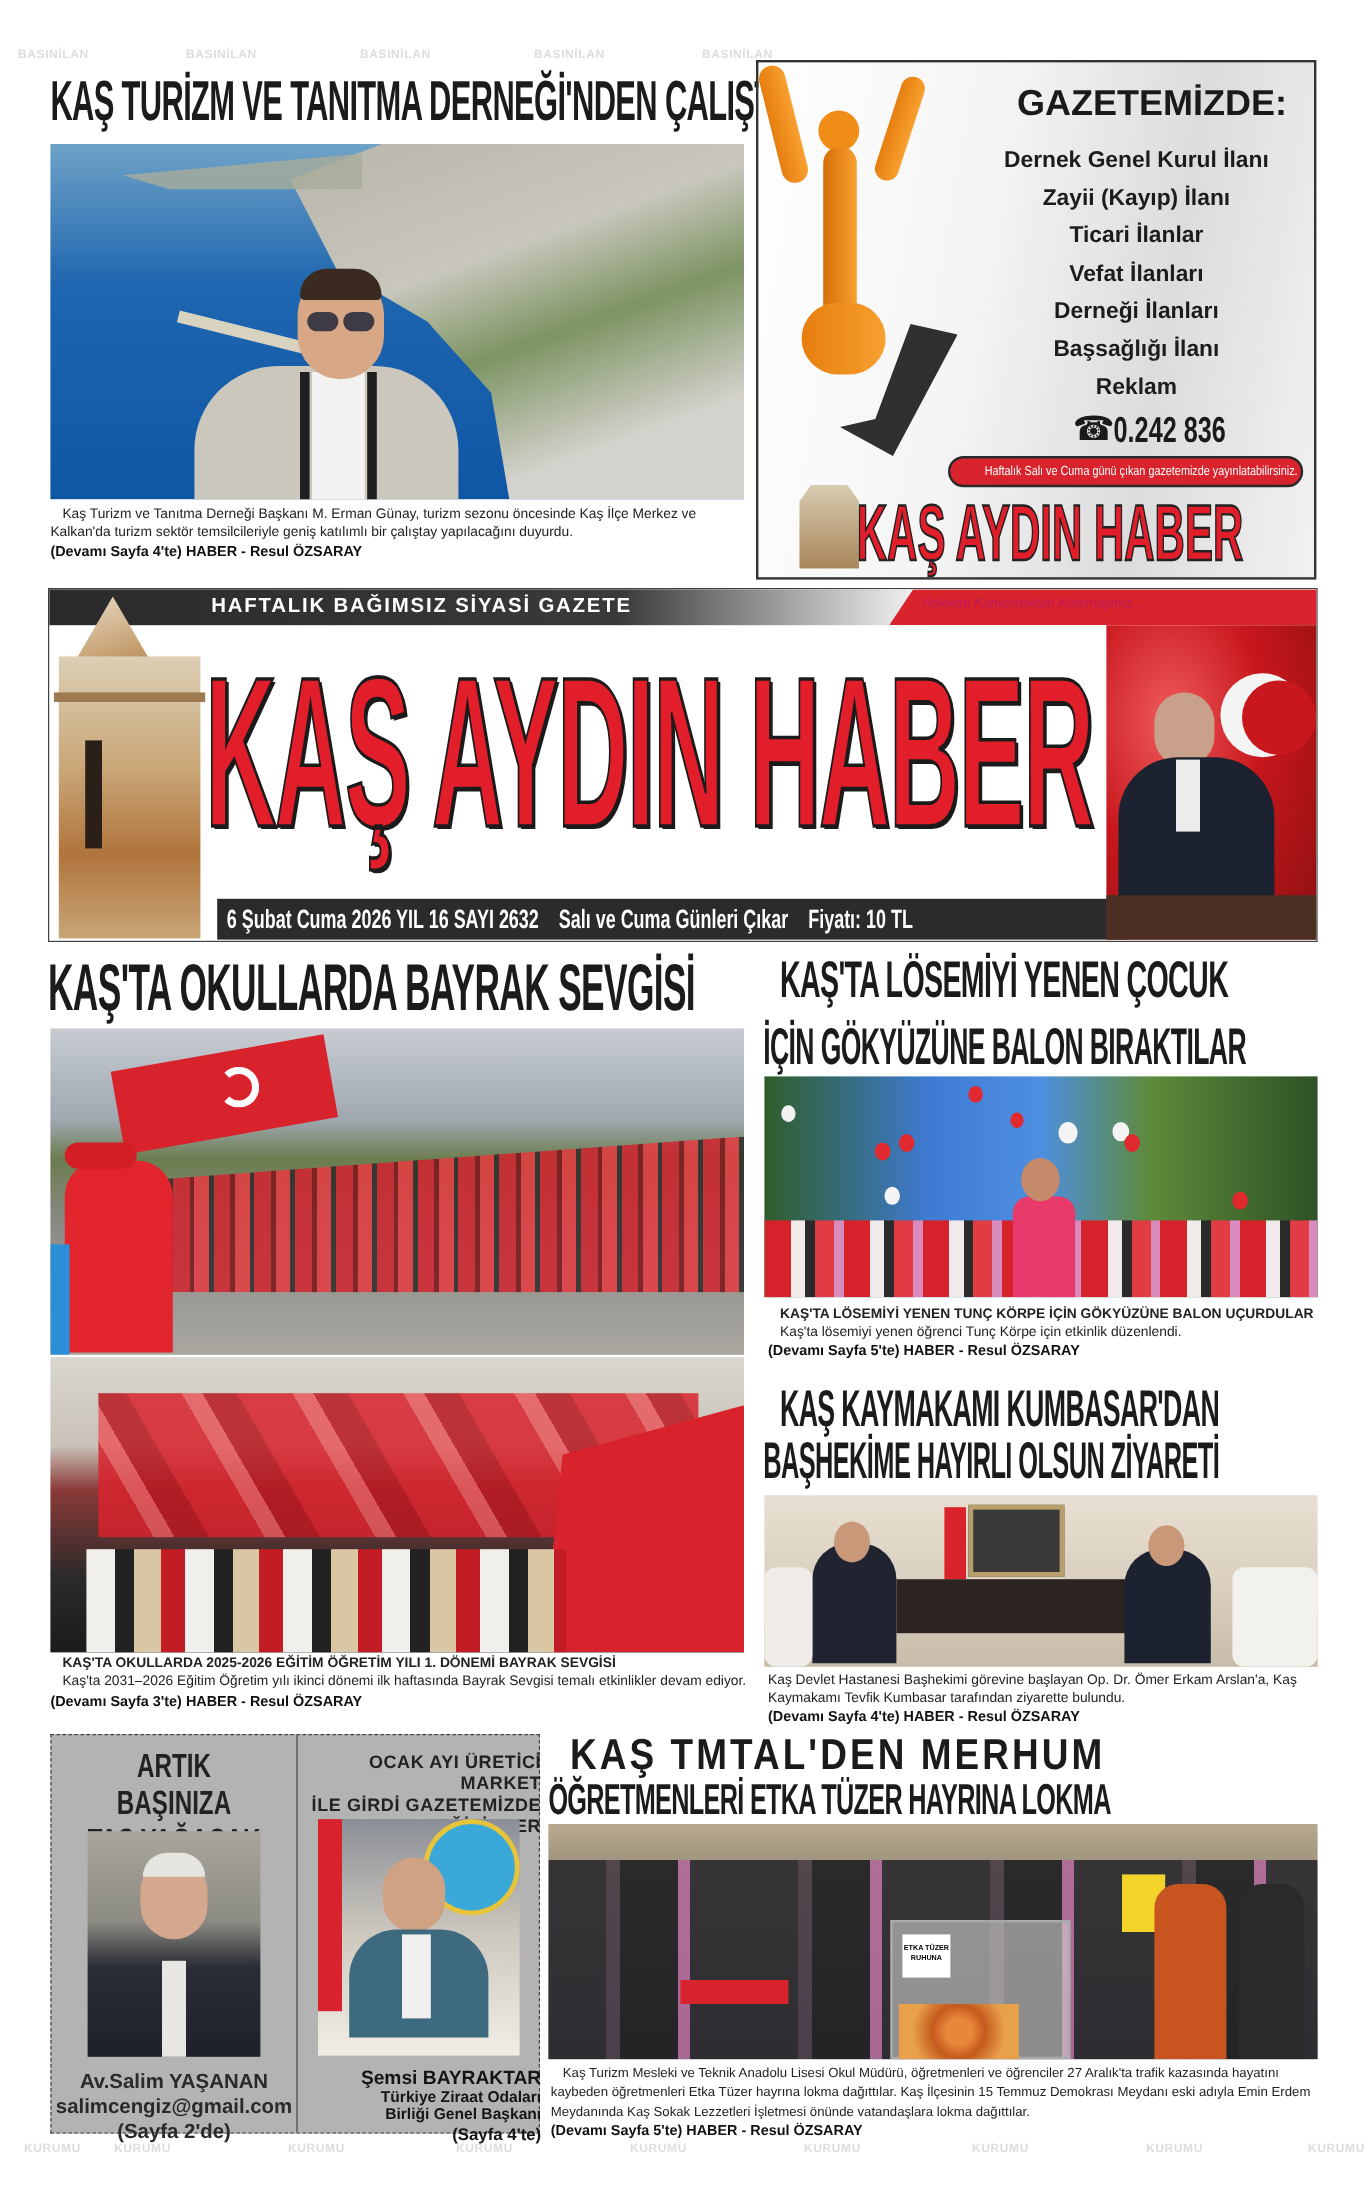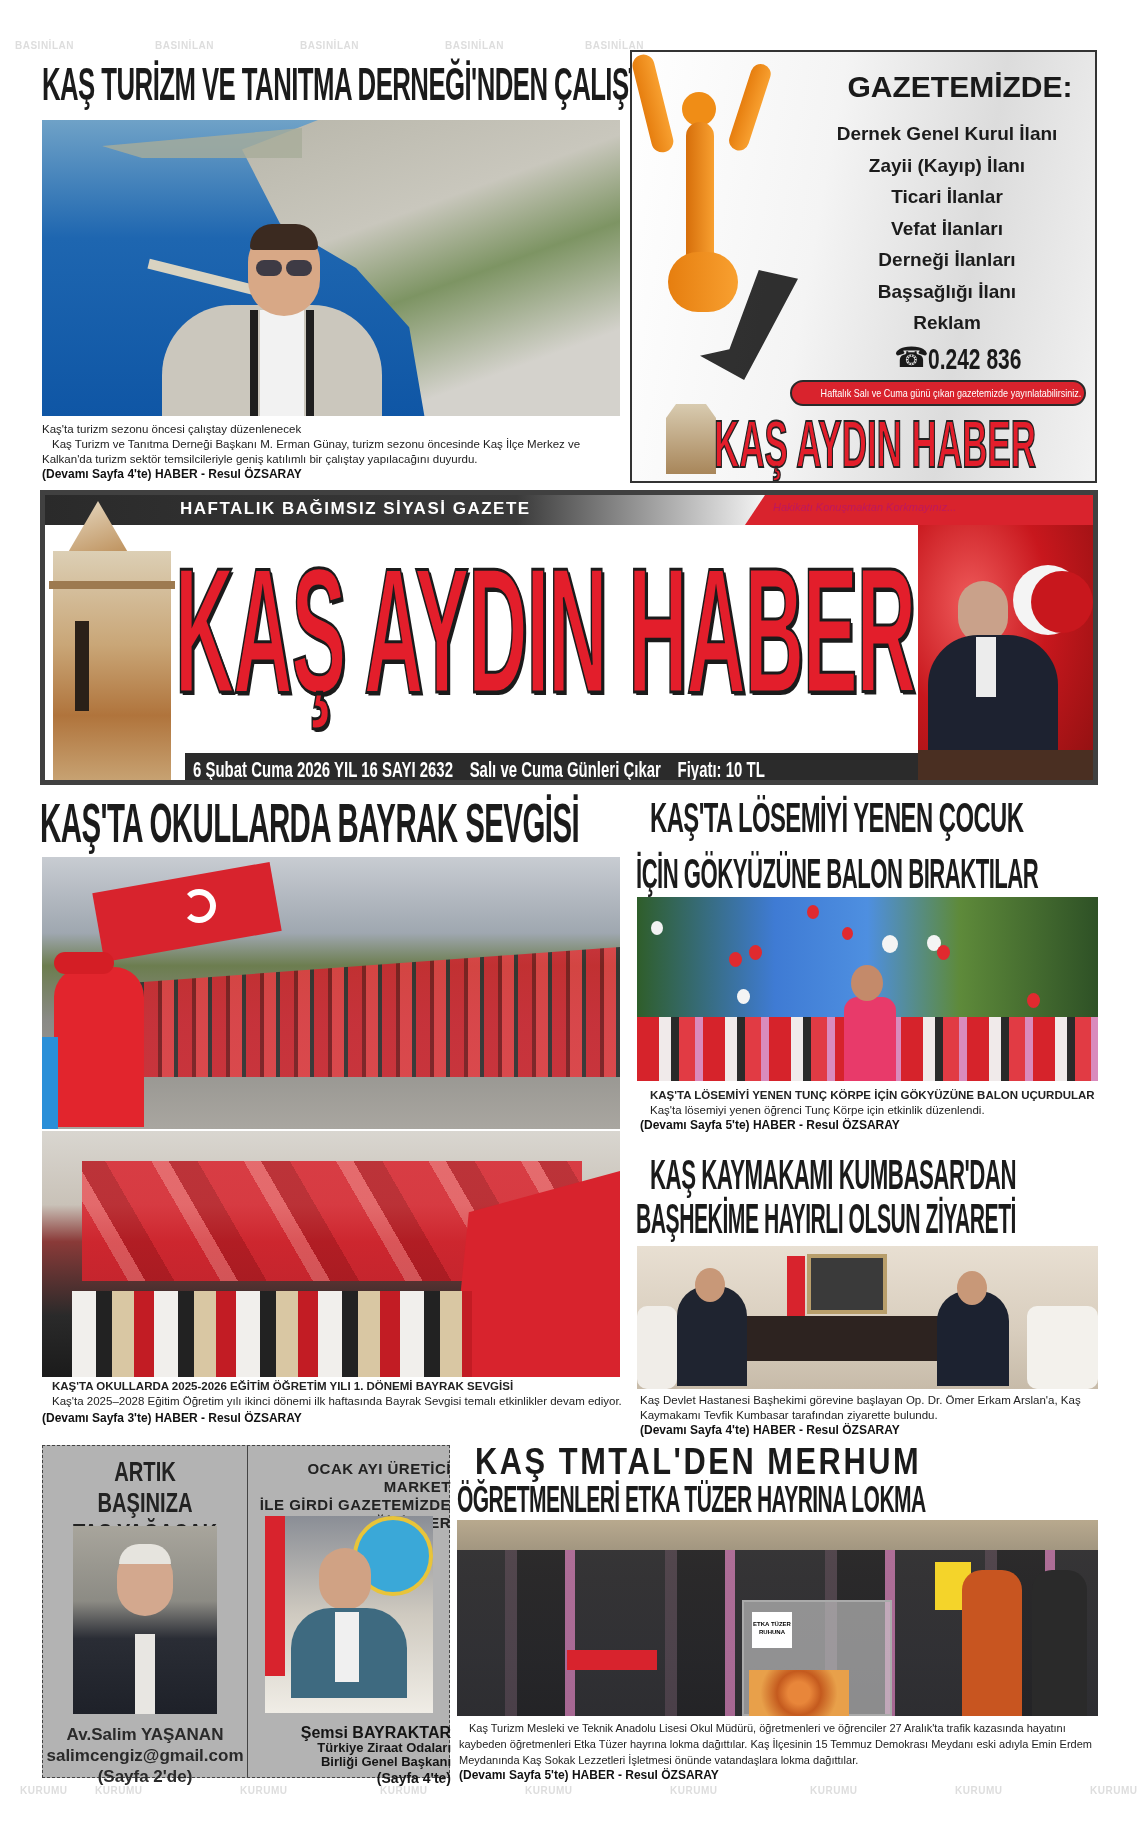--- a/index.html
+++ b/index.html
@@ -29,21 +29,21 @@
   .ad-title { position: absolute; left: 198px; top: 18px; width: 260px; text-align: center; font-size: 30px; font-weight: 700; color: #1a1a1a; }
   .ad-list { position: absolute; left: 170px; top: 66px; width: 290px; text-align: center; }
   .ad-list div { font-size: 19px; font-weight: 700; color: #1c1c1c; height: 31.5px; line-height: 31.5px; }
   .ad-phone { position: absolute; left: 262px; top: 290px; font-size: 30px; font-weight: 700; color: #1a1a1a; }
   .ad-phone .cond { transform: scaleX(0.7); }
   .ad-pill { position: absolute; left: 158px; top: 328px; width: 296px; height: 26px; border-radius: 13px; background: #d9232d; border: 2px solid #2a2a2a; color: #fff; font-size: 11px; text-align: center; line-height: 22px; white-space: nowrap; overflow: hidden; }
   .ad-logo { position: absolute; left: 82px; top: 356px; font-size: 66px; font-weight: 700; color: #e31e2b; -webkit-text-stroke: 2px #222; white-space: nowrap; line-height: 72px; }
   .ad-logo .cond { transform: scaleX(0.53); }
 
   
-  .masthead { position: absolute; left: 40px; top: 490px; width: 1058px; height: 295px; background: #ffffff; border: 5px solid #404040; overflow: hidden; }
+  .masthead { position: absolute; left: 40px; top: 490px; width: 1058px; height: 295px; background: #ffffff; border: 1px solid #404040; overflow: hidden; }
   .mh-topbar { position: absolute; left: 0; top: 0; width: 100%; height: 30px; background: linear-gradient(90deg, #2a2a2a 0%, #3a3a3a 45%, #ffffff 70%, #ffffff 100%); }
   .mh-slogan-left { position: absolute; left: 135px; top: 4px; font-size: 17px; font-weight: 700; color: #fff; letter-spacing: 1.5px; }
   .mh-slogan-right-bg { position: absolute; left: 700px; top: 0; width: 360px; height: 30px; background: #d9232d; clip-path: polygon(20px 0, 100% 0, 100% 100%, 0 100%); }
   .mh-slogan-right { position: absolute; left: 728px; top: 6px; font-size: 11px; font-style: italic; color: #be185d; white-space: nowrap; }
   .mh-logo { position: absolute; left: 130px; top: 36px; font-size: 178px; font-weight: 700; color: #e31e2b; -webkit-text-stroke: 3px #1b1b1b; white-space: nowrap; line-height: 200px; letter-spacing: -2px; text-shadow: 5px 3px 0 #1b1b1b; }
   .mh-logo .cond { transform: scaleX(0.46); }
   .mh-bottombar { position: absolute; left: 140px; top: 258px; width: 760px; height: 34px; background: #2b2b2b; }
   .mh-date { position: absolute; left: 148px; top: 262px; font-size: 22px; font-weight: 700; color: #fff; white-space: nowrap; }
   .mh-date .cond { transform: scaleX(0.68); }
   .mh-tomb { position: absolute; left: 4px; top: 6px; width: 128px; height: 285px; }
@@ -91,21 +91,20 @@
     <div style="position:absolute;left:120px;top:185px;width:220px;height:120px;background:#cbc7bd;border-radius:70px 70px 0 0;"></div>
     <div style="position:absolute;left:218px;top:190px;width:44px;height:110px;background:#f2f2f2;"></div>
     <div style="position:absolute;left:208px;top:190px;width:8px;height:110px;background:#1f1f1f;"></div>
     <div style="position:absolute;left:264px;top:190px;width:8px;height:110px;background:#1f1f1f;"></div>
     <div style="position:absolute;left:206px;top:108px;width:72px;height:88px;background:#d8a886;border-radius:34px 34px 36px 36px;"></div>
     <div style="position:absolute;left:208px;top:104px;width:68px;height:26px;background:#3b2a20;border-radius:34px 34px 6px 6px;"></div>
     <div style="position:absolute;left:214px;top:140px;width:26px;height:16px;background:#3e3b45;border-radius:8px;"></div>
     <div style="position:absolute;left:244px;top:140px;width:26px;height:16px;background:#3e3b45;border-radius:8px;"></div>
   </div>
   <div class="abs caption" style="left:42px;top:422px;width:580px;">
-    <div>Kaş'ta turizm sezonu öncesi çalıştay düzenlenecek</div>
     <div style="text-indent:10px;">Kaş Turizm ve Tanıtma Derneği Başkanı M. Erman Günay, turizm sezonu öncesinde Kaş İlçe Merkez ve Kalkan'da turizm sektör temsilcileriyle geniş katılımlı bir çalıştay yapılacağını duyurdu.</div>
     <div class="byline">(Devamı Sayfa 4'te) HABER - Resul ÖZSARAY</div>
   </div>
 </section>
 
 <aside class="ad-box">
 
   <div style="position:absolute;left:22px;top:0;width:110px;height:280px;">
     <div style="position:absolute;left:28px;top:40px;width:34px;height:34px;border-radius:50%;background:#f08d16;"></div>
     <div style="position:absolute;left:0;top:0;width:22px;height:100px;background:linear-gradient(90deg,#e67e0f,#f8a030);border-radius:11px;transform:rotate(-14deg);transform-origin:bottom;"></div>
@@ -175,21 +174,21 @@
     <div style="position:absolute;left:12px;top:95px;width:60px;height:22px;background:#d41e25;border-radius:14px;"></div>
     <div style="position:absolute;left:0;top:180px;width:16px;height:92px;background:#2a8fd8;"></div>
   </div>
   <div class="photo" style="left:42px;top:1131px;width:578px;height:246px;background:linear-gradient(180deg,#d9d6d0 0%,#c9c2b8 30%,#8a3a38 45%,#2a2a2a 75%,#1b1b1b 100%);">
     <div style="position:absolute;left:40px;top:30px;width:500px;height:120px;background:repeating-linear-gradient(60deg,#d9232d 0 40px,#e85a5e 40px 55px,#b81820 55px 80px);opacity:0.85;"></div>
     <div style="position:absolute;left:410px;top:40px;width:168px;height:206px;background:#d8232d;clip-path:polygon(10% 20%,100% 0,100% 100%,0 100%);"></div>
     <div style="position:absolute;left:30px;top:160px;width:400px;height:86px;background:repeating-linear-gradient(90deg,#f1efec 0 24px,#222 24px 40px,#d9c7a3 40px 62px,#c21c24 62px 82px);"></div>
   </div>
   <div class="abs caption" style="left:42px;top:1379px;width:580px;">
     <div style="font-weight:700;padding-left:10px;">KAŞ'TA OKULLARDA 2025-2026 EĞİTİM ÖĞRETİM YILI 1. DÖNEMİ BAYRAK SEVGİSİ</div>
-    <div style="text-indent:10px;">Kaş'ta 2025–2028 Eğitim Öğretim yılı ikinci dönemi ilk haftasında Bayrak Sevgisi temalı etkinlikler devam ediyor.</div>
+    <div style="text-indent:10px;">Kaş'ta 2031–2026 Eğitim Öğretim yılı ikinci dönemi ilk haftasında Bayrak Sevgisi temalı etkinlikler devam ediyor.</div>
     <div class="byline" style="margin-top:2px;">(Devamı Sayfa 3'te) HABER - Resul ÖZSARAY</div>
   </div>
 </section>
 
 <section>
   <h2 class="abs headline" style="left:650px;top:796px;font-size:43px;">
     <span class="cond" style="transform:scaleX(0.555);">KAŞ'TA LÖSEMİYİ YENEN ÇOCUK</span>
   </h2>
   <h2 class="abs headline" style="left:636px;top:852px;font-size:43px;">
     <span class="cond" style="transform:scaleX(0.515);">İÇİN GÖKYÜZÜNE BALON BIRAKTILAR</span>

